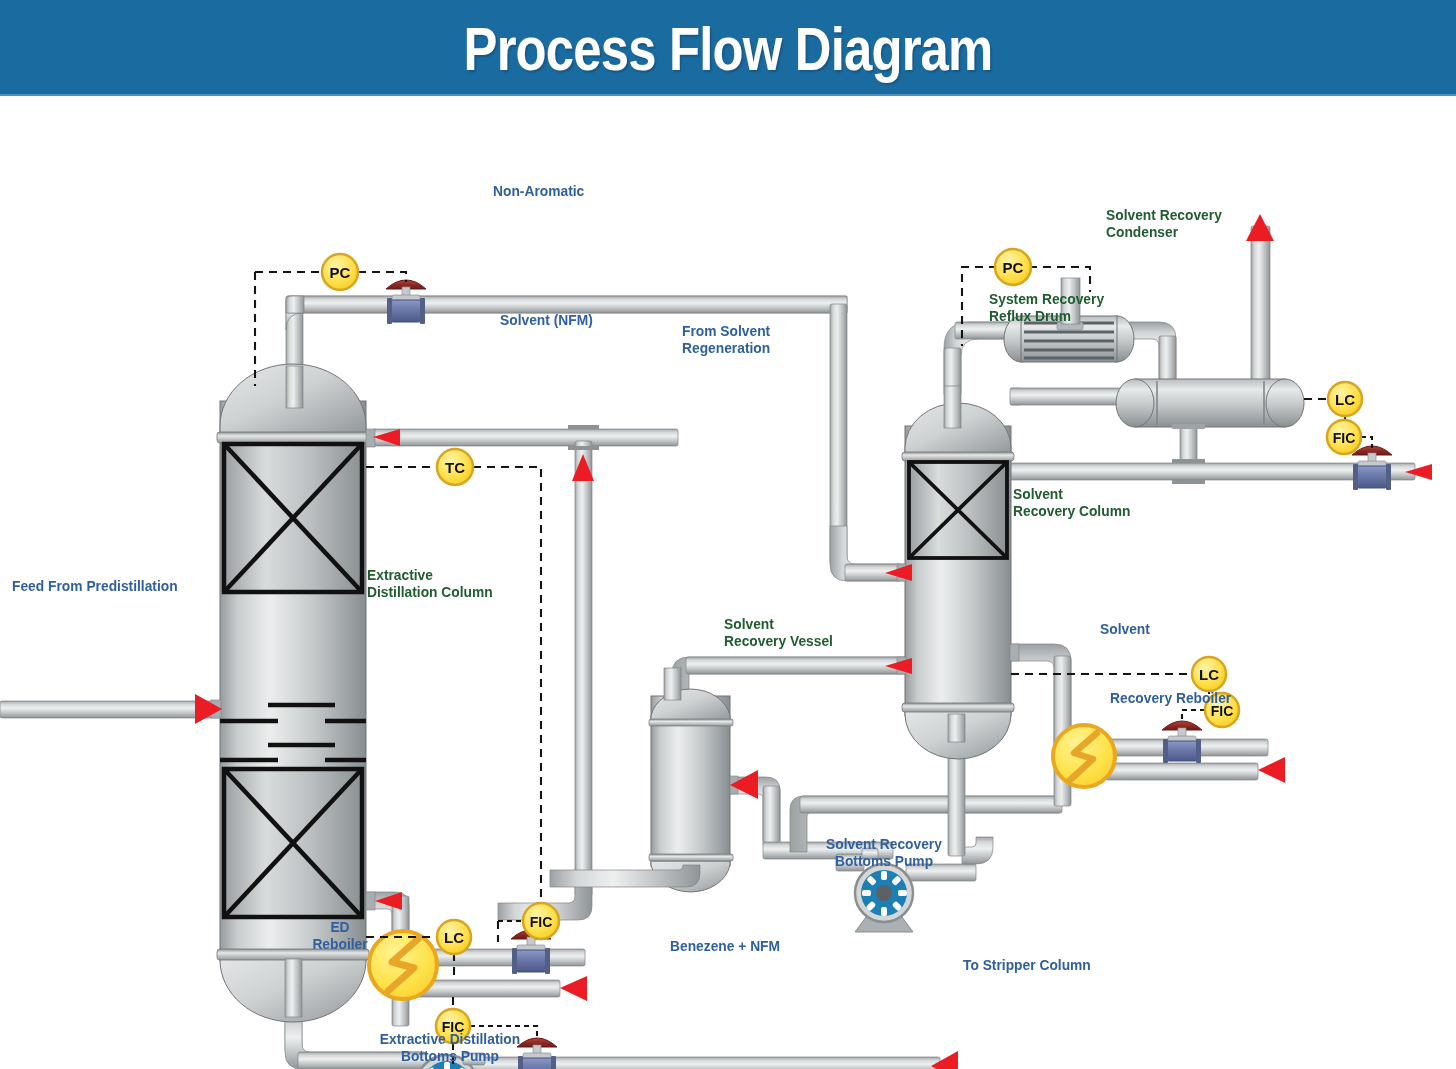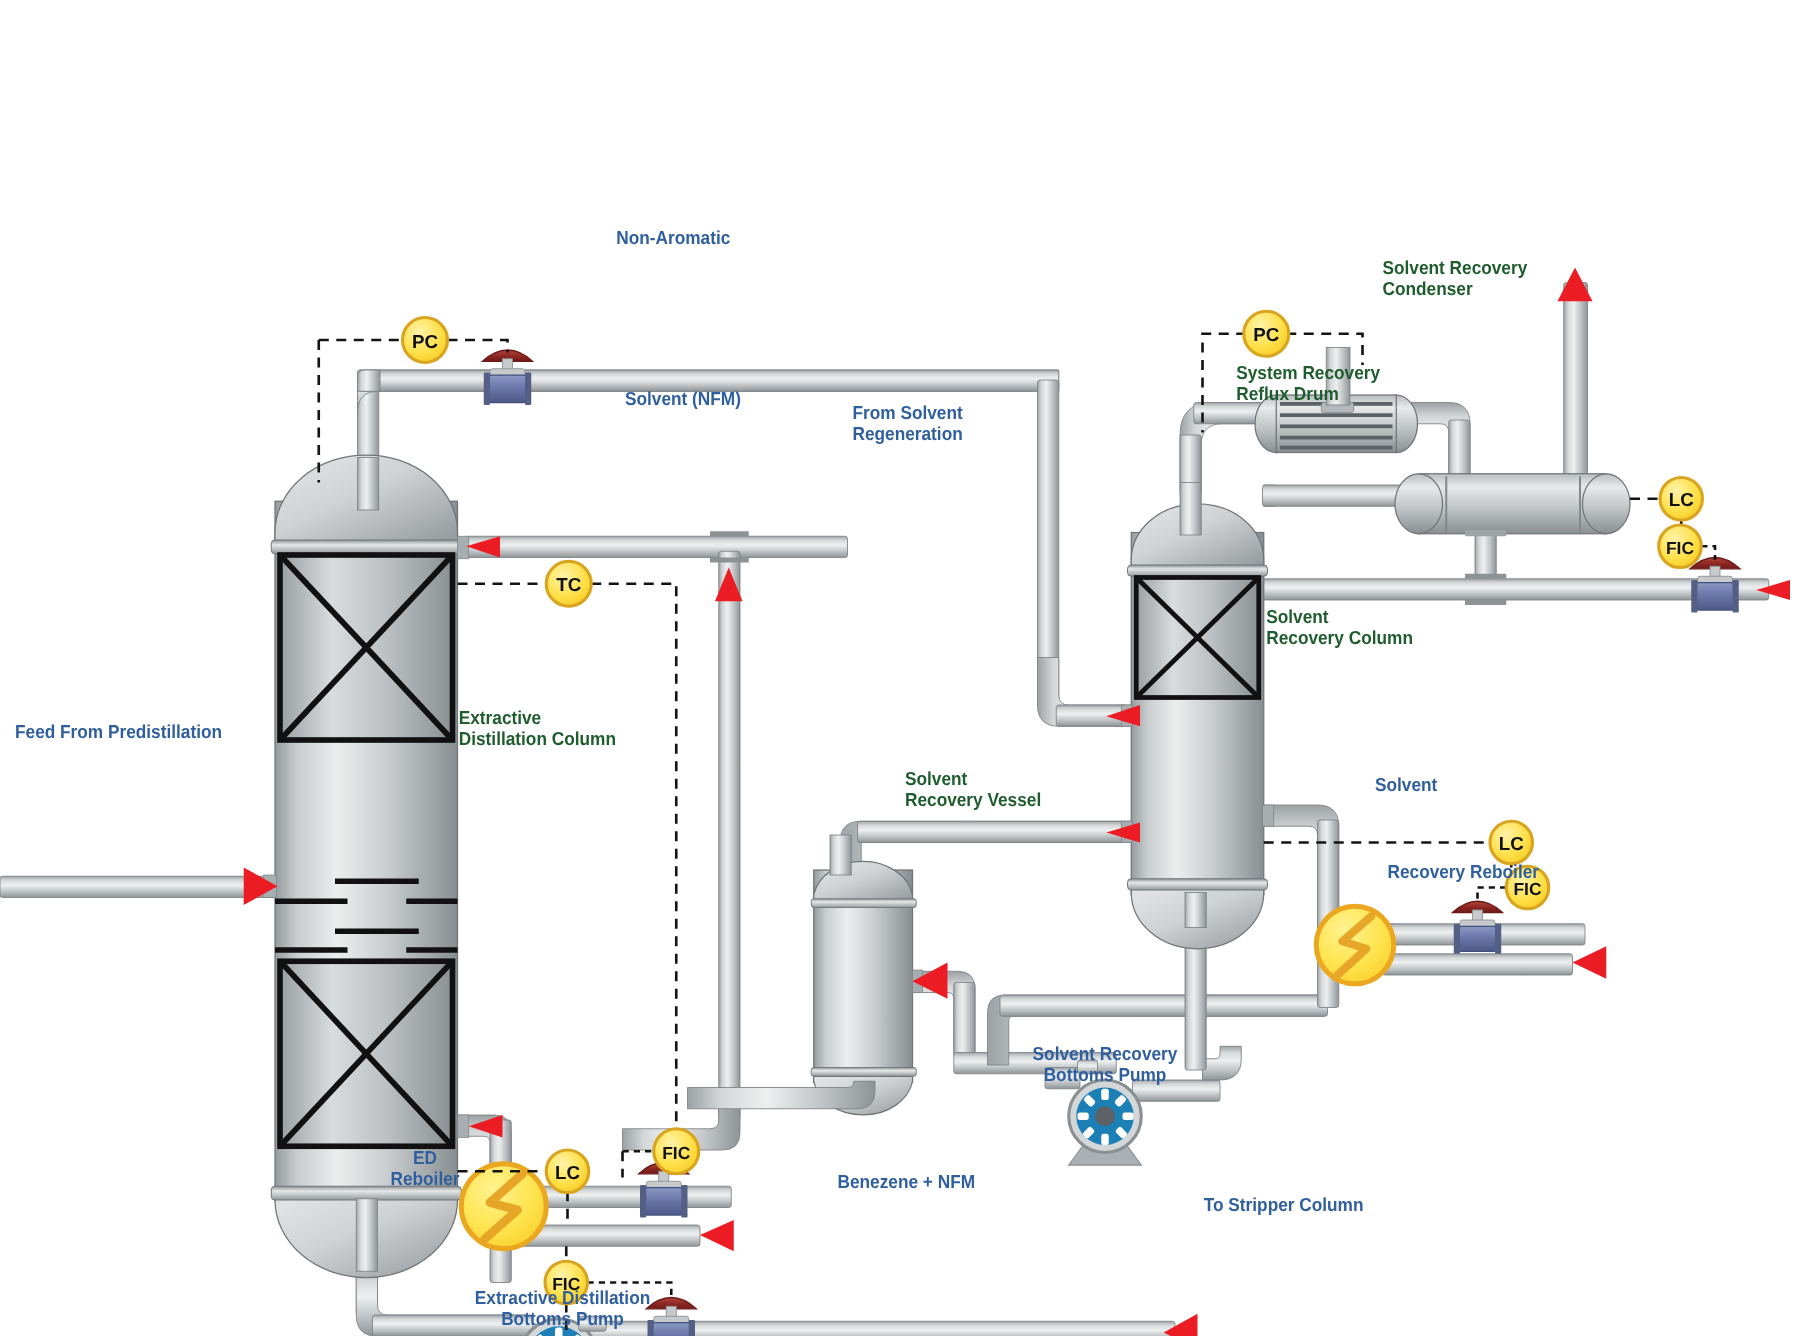--- a/index.html
+++ b/index.html
@@ -22,20 +22,24 @@
        font-family:"Liberation Sans",sans-serif;transform:scaleX(0.92);transform-origin:left top;}
   .lbl.blue{color:#2f5f9e;}
   .lbl.green{color:#1f5c2e;}
   .lbl.ctr{transform:translateX(-50%) scaleX(0.92);transform-origin:center top;text-align:center;}
 </style>
 </head>
 <body>
 
 <div id="page">
 
+  <div id="banner">
+    <div class="title">Process Flow Diagram</div>
+    <div class="rule"></div>
+  </div>
 
   <div id="canvas">
   <svg width="1456" height="973" viewBox="0 0 1456 973" xmlns="http://www.w3.org/2000/svg">
     <defs>
       <linearGradient id="gPipeH" x1="0" y1="0" x2="0" y2="1">
         <stop offset="0%" stop-color="#9ca1a4"></stop>
         <stop offset="18%" stop-color="#d4d7d8"></stop>
         <stop offset="42%" stop-color="#eef0f0"></stop>
         <stop offset="70%" stop-color="#c2c6c8"></stop>
         <stop offset="100%" stop-color="#8f9497"></stop>

